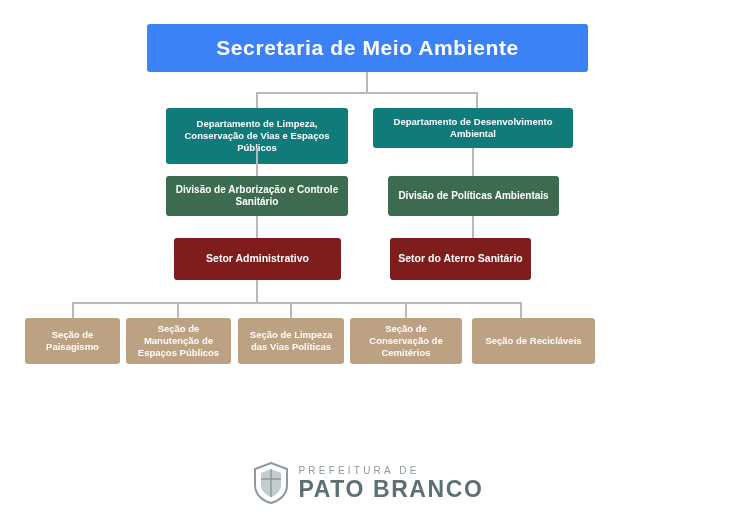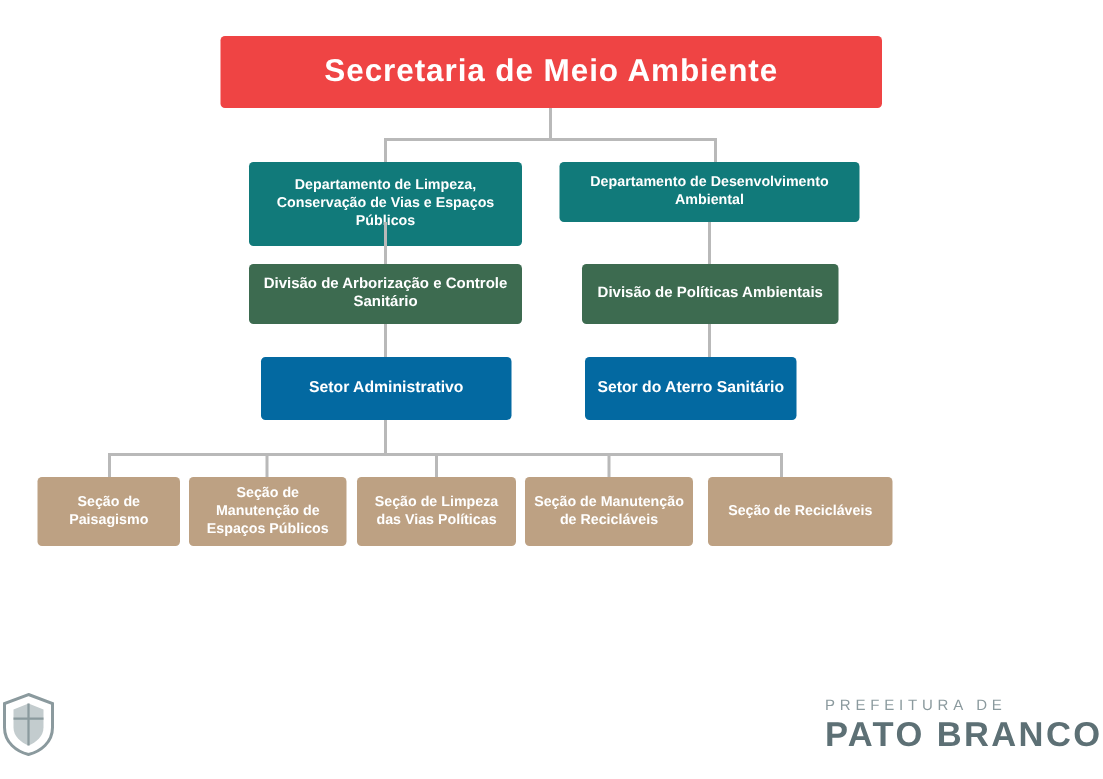--- a/index.html
+++ b/index.html
@@ -31,36 +31,36 @@
     padding: 2px 6px;
   }
   .node span {
     display: block;
     width: 100%;
   }
   .title-node {
     font-size: 21px;
     font-weight: bold;
     letter-spacing: 0.6px;
-    background: #ef4444;
+    background: #3b82f6;
   }
   .dept-node {
     font-size: 9.5px;
     font-weight: bold;
     background: #117a7a;
   }
   .div-node {
     font-size: 10px;
     font-weight: bold;
     background: #3d6b50;
   }
   .setor-node {
     font-size: 10.5px;
     font-weight: bold;
-    background: #0369a1;
+    background: #7f1d1d;
   }
   .secao-node {
     font-size: 9.5px;
     font-weight: bold;
     background: #bda183;
   }
   .connector {
     position: absolute;
     background: #b9b9b9;
   }
@@ -69,21 +69,21 @@
 
   
   #footer-logo {
     position: absolute;
     left: 0;
     top: 455px;
     width: 735px;
     height: 55px;
     display: flex;
     align-items: center;
-    justify-content: space-between;
+    justify-content: center;
   }
   .crest {
     width: 38px;
     height: 44px;
     margin-right: 9px;
     position: relative;
   }
   .logo-text {
     display: flex;
     flex-direction: column;
@@ -156,21 +156,21 @@
   <div class="node secao-node" style="left:25px; top:318px; width:95px; height:46px;">
     <span>Seção de Paisagismo</span>
   </div>
   <div class="node secao-node" style="left:126px; top:318px; width:105px; height:46px;">
     <span>Seção de Manutenção de Espaços Públicos</span>
   </div>
   <div class="node secao-node" style="left:238px; top:318px; width:106px; height:46px;">
     <span>Seção de Limpeza das Vias Políticas</span>
   </div>
   <div class="node secao-node" style="left:350px; top:318px; width:112px; height:46px;">
-    <span>Seção de Manutenção de Recicláveis</span>
+    <span>Seção de Conservação de Cemitérios</span>
   </div>
   <div class="node secao-node" style="left:472px; top:318px; width:123px; height:46px;">
     <span>Seção de Recicláveis</span>
   </div>
 
   <div id="footer-logo">
     <div class="crest">
       <svg width="38" height="44" viewBox="0 0 38 44">
         <path d="M19 2 L35 8 L35 24 C35 34 27 40 19 42 C11 40 3 34 3 24 L3 8 Z" fill="none" stroke="#8b9a9e" stroke-width="2"></path>
         <path d="M19 8 L29 12 L29 24 C29 30 24 34 19 36 C14 34 9 30 9 24 L9 12 Z" fill="#c3ccce"></path>

